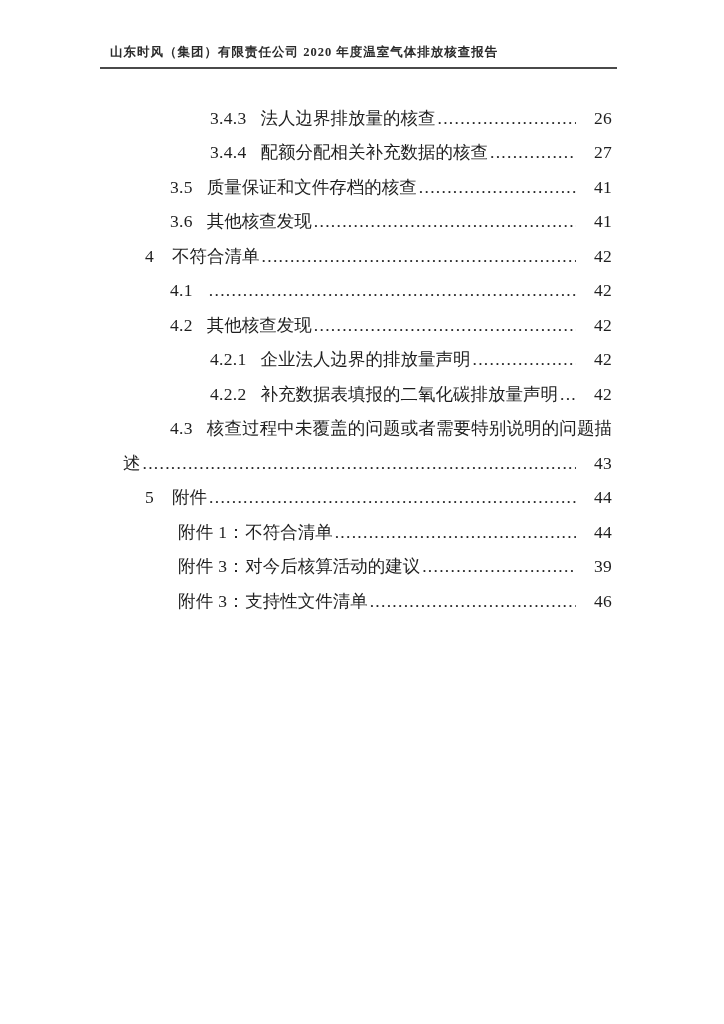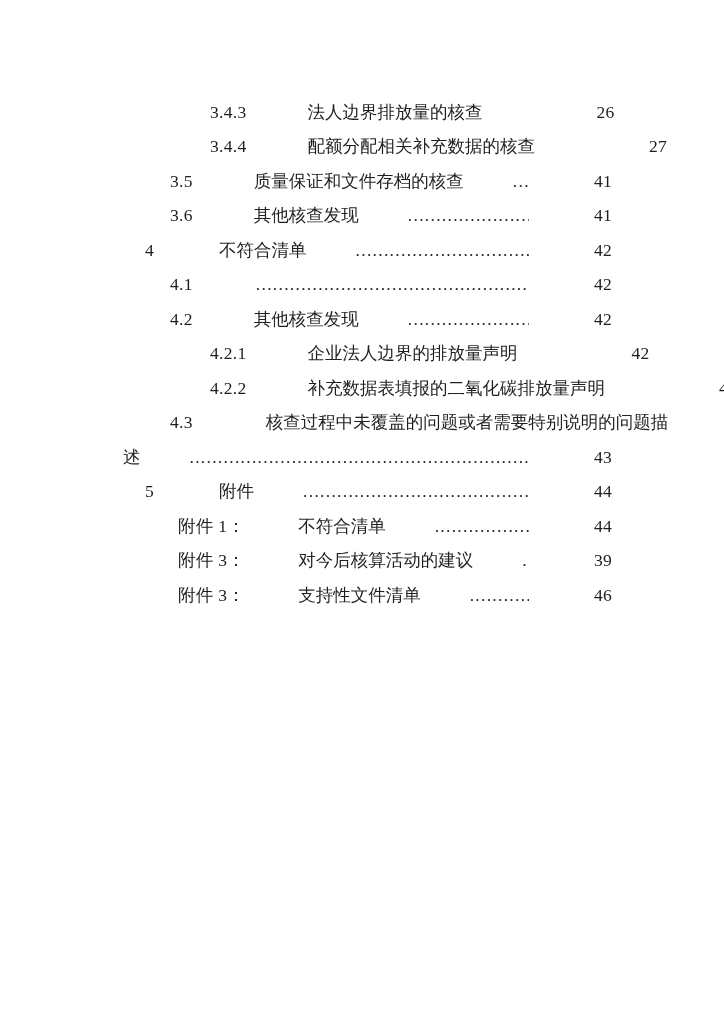--- a/index.html
+++ b/index.html
@@ -11,54 +11,56 @@
   }
   .doc-header{
     position:absolute;top:44px;left:100px;width:507px;
     padding:0 0 6px 10px;
     border-bottom:2px solid #4a4a4a;
     font-size:12.5px;font-weight:bold;letter-spacing:1px;
     color:#2a2a2a;white-space:nowrap;
   }
   .toc{position:absolute;top:94px;left:123px;width:489px;}
   .toc-row{
-    display:flex;align-items:center;
+    display:flex;align-items:flex-end;
     height:34.5px;box-sizing:border-box;padding-top:2px;
-    font-size:17.5px;line-height:21px;white-space:nowrap;gap:47px;
+    font-size:17.5px;line-height:21px;white-space:nowrap;
   }
   .toc-row .num{flex:0 0 auto;margin-right:14px;letter-spacing:0.3px;}
   .toc-row.chapter .num{margin-right:18px;}
-  .toc-row.appendix .num{margin-right:6px;}
+  .toc-row.appendix .num{margin-right:0;}
   .toc-row.level-1{padding-left:22px;}
   .toc-row.level-2{padding-left:47px;}
   .toc-row.level-3{padding-left:87px;}
   .toc-row.appendix{padding-left:55px;}
   .toc-row.continuation{padding-left:0;}
   .title{flex:0 0 auto;}
   .title.fill{
     flex:1 1 auto;min-width:0;
     text-align:justify;text-align-last:justify;
     text-justify:inter-character;
-    margin-left:12px;
   }
   .leader{
     flex:1 1 auto;min-width:0;overflow:hidden;
     margin:0 1px 0 2px;
   }
   .leader::after{
     content:"....................................................................................................................................................";
     letter-spacing:1.3px;color:#262626;
   }
   .page-num{flex:0 0 auto;margin-left:17px;letter-spacing:0.3px;}
 </style>
 </head>
 <body>
 
 <div class="page">
 
+  <div class="doc-header">
+    <span>山东时风（集团）有限责任公司 2020 年度温室气体排放核查报告</span>
+  </div>
 
   <div class="toc">
 
     <div class="toc-row level-3">
       <span class="num">3.4.3</span>
       <span class="title">法人边界排放量的核查</span>
       <span class="leader"></span>
       <span class="page-num">26</span>
     </div>
 

